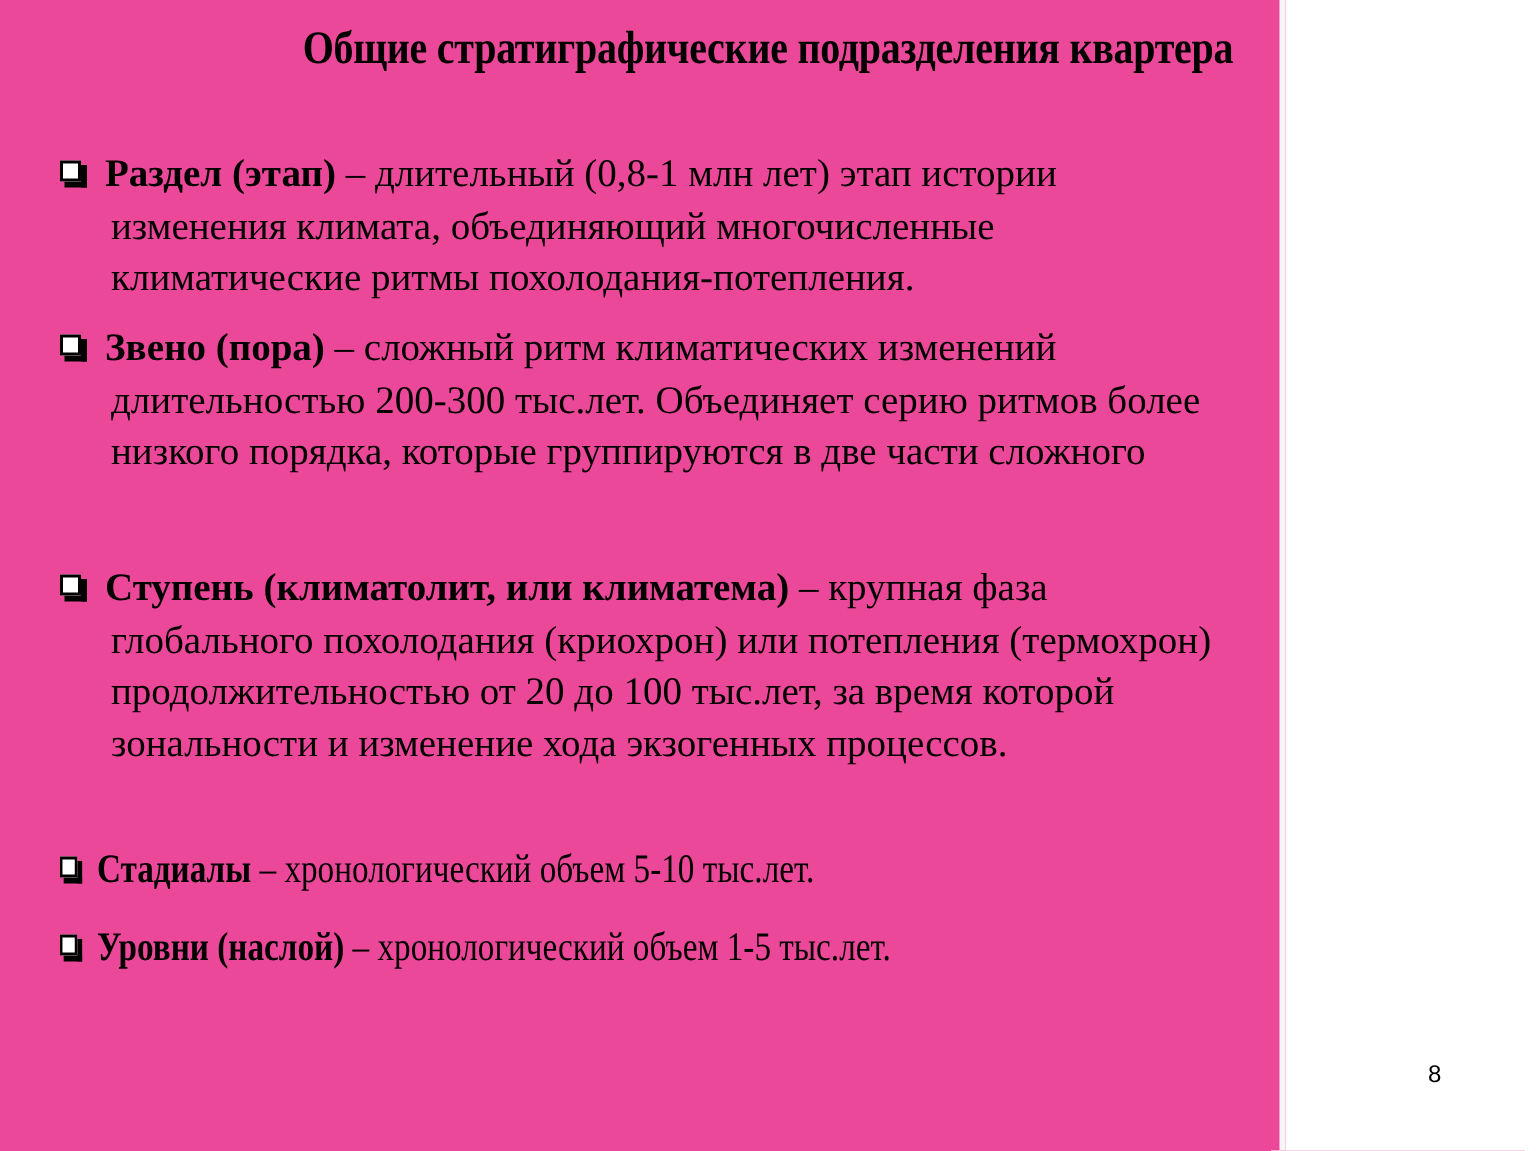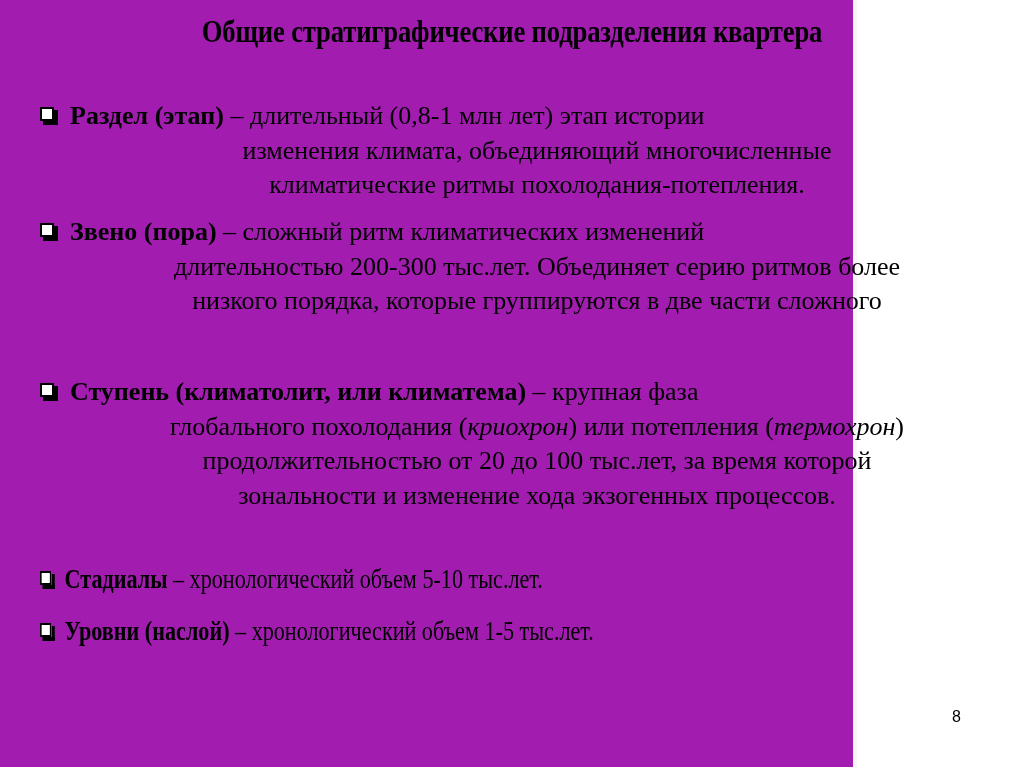--- a/index.html
+++ b/index.html
@@ -13,21 +13,21 @@
       position: relative;
       overflow: hidden;
       font-family: "Liberation Serif", serif;
       color: #000000;
     }
     .slide {
       position: absolute;
       left: 0; top: 0;
       width: 857px;
       height: 767px;
-      background: #a21caf;
+      background: #ec4899;
     }
     .right-edge {
       position: absolute;
       right: 0; top: 0;
       width: 4px;
       height: 767px;
       background: #f7f7f7;
     }
     .title {
       position: absolute;
@@ -48,21 +48,20 @@
       left: 40px;
       width: 960px;
       font-size: 26px;
       line-height: 34.5px;
     }
     .item .row {
       white-space: nowrap;
     }
     .item .indent {
       padding-left: 34px;
-      text-align: center;
     }
     .bullet {
       display: inline-block;
       position: relative;
       width: 18px;
       height: 18px;
       margin-right: 12px;
       vertical-align: -1px;
     }
     .bullet .box {
@@ -85,21 +84,20 @@
       position: absolute;
       left: 3px; top: 14px;
       width: 15px;
       height: 4px;
       background: #000;
     }
     .term {
       font-weight: bold;
     }
     .ital {
-      font-style: italic;
     }
     .condensed {
       transform: scaleX(0.82);
       transform-origin: 0 0;
       font-size: 27px;
     }
     .page-number {
       position: absolute;
       left: 952px;
       top: 707px;

